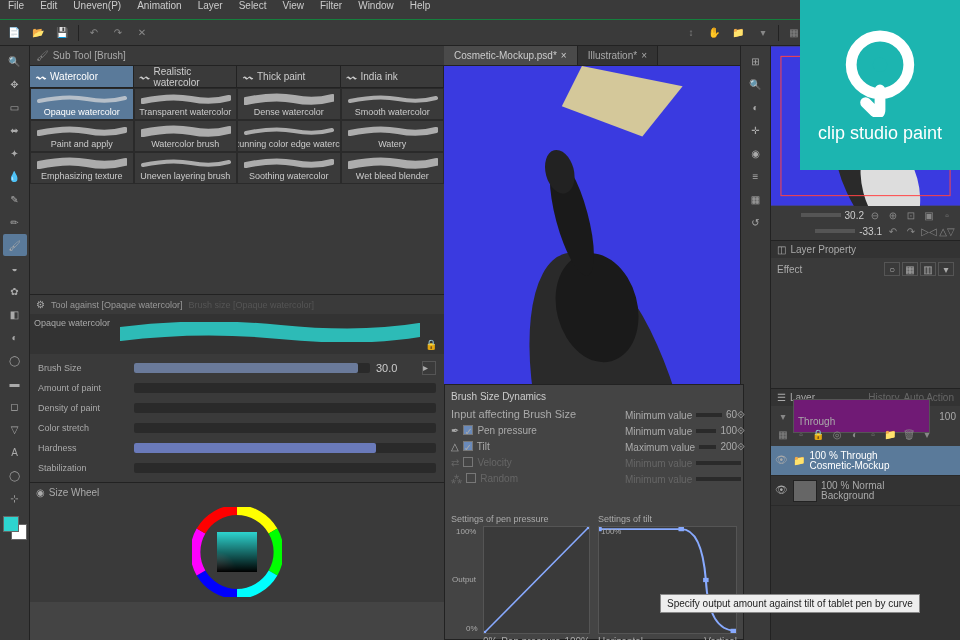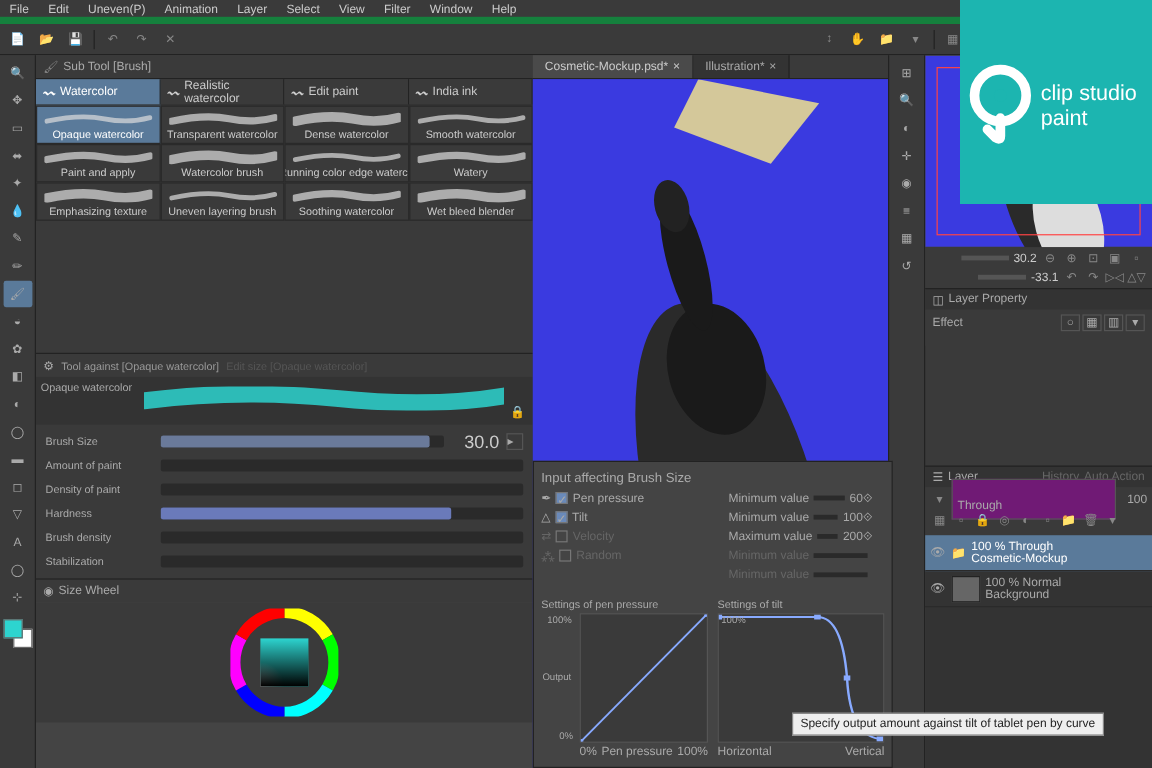--- a/index.html
+++ b/index.html
@@ -1,17 +1,17 @@
 <!DOCTYPE html>
 <html><head>
 <meta charset="utf-8">
 <style>
 *{margin:0;padding:0;box-sizing:border-box;font-family:Arial,sans-serif;font-size:10px;user-select:none}
 body{background:#3a3a3a;color:#aaa;width:960px;height:640px;overflow:hidden;position:relative}
-.menubar{height:20px;background:#3a3a3a;border-bottom:6px solid #15803d;display:flex;align-items:flex-end;padding:0 8px;gap:16px}
+.menubar{height:20px;background:#3a3a3a;border-bottom:1px solid #15803d;display:flex;align-items:flex-start;padding:0 8px;gap:16px}
 .menubar span{color:#ccc;cursor:pointer}
 .toolbar-top{height:26px;background:#3a3a3a;border-bottom:1px solid #222;display:flex;align-items:center;padding:0 4px;gap:2px}
 .tb-icon{width:22px;height:20px;display:flex;align-items:center;justify-content:center;cursor:pointer;color:#888}
 .tb-sep{width:1px;height:16px;background:#222;margin:0 2px}
 .main{display:flex;height:594px}
 .left-tools{width:30px;background:#3a3a3a;border-right:1px solid #222;display:flex;flex-direction:column;align-items:center;padding-top:4px;gap:1px}
 .tool{width:24px;height:22px;display:flex;align-items:center;justify-content:center;cursor:pointer;color:#aaa;border-radius:2px}
 .tool.active{background:#5a7a9a}
 .color-sw{margin-top:6px;position:relative;width:24px;height:24px}
 .color-fg{position:absolute;width:16px;height:16px;background:#2dd4cf;border:1px solid #666;top:0;left:0}
@@ -33,21 +33,21 @@
 .toolprop-hdr .tab{color:#999;font-size:9px}
 .toolprop-hdr .tab.dim{color:#555}
 .stroke-preview{height:40px;background:#333;position:relative;padding:4px}
 .stroke-preview .lbl{font-size:9px;color:#aaa}
 .stroke-sw{position:absolute;top:8px;left:90px;right:10px;height:20px}
 .prop-list{background:#3a3a3a;padding:4px 8px}
 .prop-row{display:flex;align-items:center;height:20px;gap:6px}
 .prop-label{flex:0 0 90px;font-size:9px;color:#aaa}
 .prop-slider{flex:1;height:10px;background:#2a2a2a;position:relative;border-radius:2px}
 .prop-slider .fill{position:absolute;left:0;top:0;bottom:0;background:#6a7a9a;border-radius:2px}
-.prop-val{width:40px;text-align:right;font-size:15px;color:#ccc}
+.prop-val{width:40px;text-align:left;font-size:11px;color:#ccc}
 .prop-btn{width:14px;height:14px;border:1px solid #555;cursor:pointer}
 .colorwheel-hdr{height:20px;background:#3a3a3a;display:flex;align-items:center;padding:0 6px;border-top:1px solid #222;gap:4px}
 .colorwheel{height:100px;display:flex;align-items:center;justify-content:center;background:#3a3a3a}
 .wheel{width:90px;height:90px;position:relative}
 .canvas-area{flex:1;background:#3a3a3a;display:flex;flex-direction:column;position:relative}
 .canvas-tabs{height:20px;display:flex;border-bottom:1px solid #222}
 .canvas-tab{padding:0 10px;display:flex;align-items:center;gap:4px;border-right:1px solid #222;cursor:pointer;font-size:9px;color:#aaa;background:#333}
 .canvas-tab.active{background:#4a4a4a;color:#ccc}
 .canvas{flex:1;background:#3a3ae0;position:relative;overflow:hidden}
 .right-tools{width:30px;background:#3a3a3a;border-left:1px solid #222;display:flex;flex-direction:column;align-items:center;padding-top:4px;gap:1px}
@@ -65,30 +65,30 @@
 .layer-ctrl{height:40px;padding:2px 4px;display:flex;flex-direction:column;gap:2px}
 .layer-ctrl-row{display:flex;align-items:center;gap:2px;height:16px}
 .layer-sel{flex:1;background:#701a75;border:1px solid #555;height:14px;font-size:9px;padding:16px 4px;display:flex;align-items:flex-start;color:#aaa}
 .layer-ic{width:16px;height:14px;cursor:pointer;display:flex;align-items:center;justify-content:center;color:#888}
 .layer-list{flex:1;background:#333}
 .layer-item{height:30px;display:flex;align-items:center;gap:4px;padding:0 4px;border-bottom:1px solid #2a2a2a;cursor:pointer}
 .layer-item.sel{background:#5a7a9a;color:#fff}
 .layer-eye{width:14px;height:14px;color:#aaa}
 .layer-thumb{width:24px;height:22px;background:#666;border:1px solid #222}
 .layer-txt{display:flex;flex-direction:column;font-size:8px;line-height:10px}
-.logo-badge{position:absolute;top:0;right:0;width:160px;height:170px;background:#1cb5b0;display:flex;flex-direction:row;align-items:center;justify-content:center;color:#fff;z-index:100}
+.logo-badge{position:absolute;top:0;right:0;width:160px;height:170px;background:#1cb5b0;display:flex;flex-direction:column;align-items:center;justify-content:center;color:#fff;z-index:100}
 .logo-badge .logo-txt{font-size:18px;margin-top:6px}
 .dynamics-panel{position:absolute;left:444px;top:384px;width:300px;height:256px;background:#444;border:1px solid #222;z-index:50;padding:6px;display:flex;flex-direction:column}
 .dyn-title{font-size:10px;color:#ccc;margin-bottom:4px}
 .dyn-sub{font-size:11px;color:#aaa;margin:2px 0}
 .dyn-row{display:flex;align-items:center;gap:4px;height:16px;font-size:9px}
 .dyn-row.dim{color:#666}
 .dyn-chk{width:10px;height:10px;border:1px solid #777;cursor:pointer}
 .dyn-chk.on{background:#6a8aba}
-.dyn-right{position:absolute;left:162px;top:22px;width:120px}
+.dyn-right{position:absolute;left:180px;top:22px;width:120px}
 .dyn-rrow{display:flex;align-items:center;justify-content:space-between;height:16px;font-size:9px;color:#aaa}
 .dyn-rrow.dim{color:#666}
 .dyn-graphs{display:flex;gap:8px;margin-top:28px}
 .dyn-graph{flex:1;display:flex;flex-direction:column}
 .dyn-graph-title{font-size:9px;color:#aaa;margin-bottom:2px}
 .dyn-graph-box{height:108px;background:#3a3a3a;border:1px solid #555;position:relative}
 .dyn-ylabel{position:absolute;left:-28px;top:0;font-size:8px}
 .dyn-ylabel2{position:absolute;left:-32px;top:48px;font-size:8px}
 .dyn-ylabel3{position:absolute;left:-18px;bottom:0;font-size:8px}
 .dyn-xlabel{font-size:8px;display:flex;justify-content:space-between;margin-top:2px}
@@ -172,21 +172,21 @@
       <div class="brush-cat active">
           <span>〰</span>
           <span>Watercolor</span>
         </div>
       <div class="brush-cat">
           <span>〰</span>
           <span>Realistic watercolor</span>
         </div>
       <div class="brush-cat">
           <span>〰</span>
-          <span>Edit paint</span>
+          <span>Thick paint</span>
         </div>
       <div class="brush-cat">
           <span>〰</span>
           <span>India ink</span>
         </div>
     </div>
     <div class="brush-grid" id="brush-grid">
         <div class="brush-item sel">
           <svg class="brush-stroke" viewBox="0 0 90 12">
             <path d="M2,8 Q30,2 50,6 T88,5" stroke="#ddd" stroke-width="4" fill="none" stroke-linecap="round" opacity="0.7"></path>
@@ -257,21 +257,21 @@
           <svg class="brush-stroke" viewBox="0 0 90 12">
             <path d="M2,8 Q30,2 50,6 T88,5" stroke="#ddd" stroke-width="8" fill="none" stroke-linecap="round" opacity="0.7"></path>
           </svg>
           <span class="brush-label">Wet bleed blender</span>
         </div>
       </div>
     <div class="spacer"></div>
     <div class="toolprop-hdr">
       <span>⚙</span>
       <span class="tab">Tool against [Opaque watercolor]</span>
-      <span class="tab dim">Edit size [Opaque watercolor]</span>
+      <span class="tab dim">Brush size [Opaque watercolor]</span>
     </div>
     <div class="stroke-preview">
       <div class="lbl">Opaque watercolor</div>
       <svg class="stroke-sw" viewBox="0 0 300 20">
           <path d="M0,12 Q80,2 160,10 T300,8" stroke="#2dd4cf" stroke-width="14" fill="none" stroke-linecap="round" opacity="0.85"></path>
         </svg>
       <div style="position:absolute;right:6px;bottom:4px;color:#888;cursor:pointer">🔒</div>
     </div>
     <div class="prop-list" id="prop-list">
         <div class="prop-row">
@@ -288,29 +288,29 @@
             <div class="fill" style="width:0%;"></div>
           </div>
         </div>
         <div class="prop-row">
           <div class="prop-label">Density of paint</div>
           <div class="prop-slider">
             <div class="fill" style="width:0%;"></div>
           </div>
         </div>
         <div class="prop-row">
+          <div class="prop-label">Color stretch</div>
+          <div class="prop-slider">
+            <div class="fill" style="width:0%;"></div>
+          </div>
+        </div>
+        <div class="prop-row">
           <div class="prop-label">Hardness</div>
           <div class="prop-slider">
             <div class="fill" style="width:80%;background:#6a7aba"></div>
-          </div>
-        </div>
-        <div class="prop-row">
-          <div class="prop-label">Brush density</div>
-          <div class="prop-slider">
-            <div class="fill" style="width:0%;"></div>
           </div>
         </div>
         <div class="prop-row">
           <div class="prop-label">Stabilization</div>
           <div class="prop-slider">
             <div class="fill" style="width:0%;"></div>
           </div>
         </div>
       </div>
     <div class="colorwheel-hdr">
@@ -477,20 +477,21 @@
               <span>100 % Normal</span>
               <span>Background</span>
             </div>
           </div>
         </div>
     </div>
   </div>
 </div>
 
 <div class="dynamics-panel">
+  <div class="dyn-title">Brush Size Dynamics</div>
   <div class="dyn-sub">Input affecting Brush Size</div>
   <div id="dyn-inputs">
       <div class="dyn-row">
         <span>✒</span>
         <div class="dyn-chk on">✓</div>
         <span>Pen pressure</span>
       </div>
       <div class="dyn-row">
         <span>△</span>
         <div class="dyn-chk on">✓</div>

